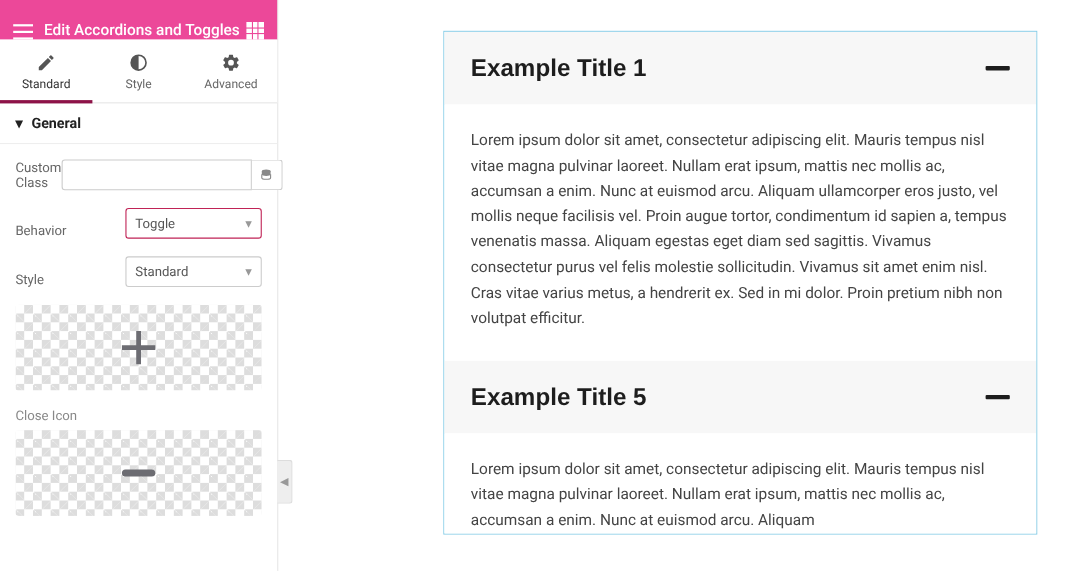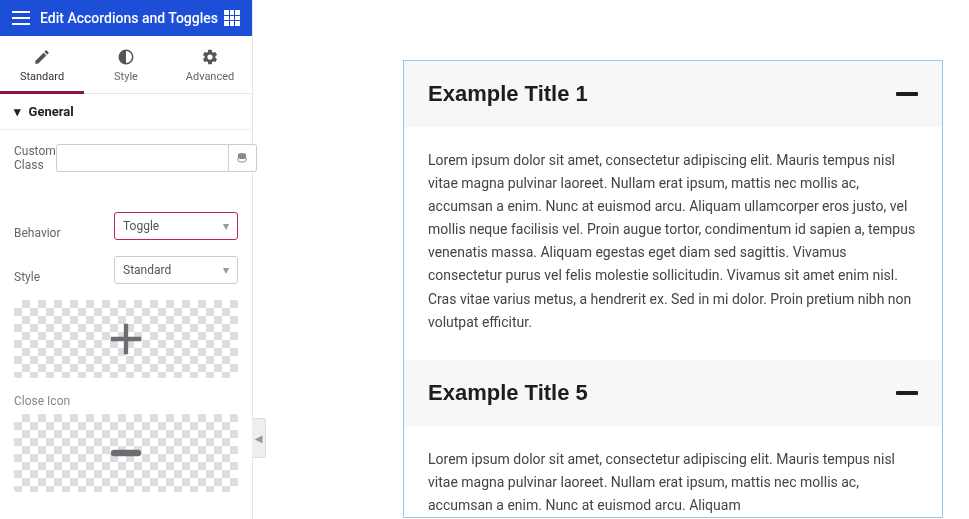--- a/index.html
+++ b/index.html
@@ -1,21 +1,21 @@
 <!DOCTYPE html>
 <html><head>
   <meta charset="utf-8">
   <style>
     * { box-sizing: border-box; margin: 0; padding: 0; }
     body { font-family: -apple-system, BlinkMacSystemFont, "Segoe UI", Roboto, sans-serif; font-size: 13px; color: #333; background: #fff; display: flex; height: 519px; width: 969px; overflow: hidden; }
     
     
     .sidebar { width: 253px; background: #fff; display: flex; flex-direction: column; border-right: 1px solid #e6e6e6; position: relative; }
     
-    .sidebar-header { background: #1d4ed8; color: #fff; height: 36px; display: flex; align-items: center; padding: 0 12px; }
+    .sidebar-header { background: #ec4899; color: #fff; height: 36px; display: flex; align-items: flex-end; padding: 0 12px; }
     .hamburger { width: 18px; height: 14px; display: flex; flex-direction: column; justify-content: space-between; cursor: pointer; margin-right: 10px; }
     .hamburger span { height: 2px; background: #fff; display: block; }
     .sidebar-header-title { font-size: 14px; font-weight: 500; flex: 1; }
     .sidebar-header-grid { width: 16px; height: 16px; display: grid; grid-template-columns: repeat(3,1fr); grid-template-rows: repeat(3,1fr); gap: 1px; cursor: pointer; }
     .sidebar-header-grid span { background: #fff; }
     
     .tabs { display: flex; background: #fff; border-bottom: 1px solid #e6e6e6; }
     .tab { flex: 1; text-align: center; padding: 12px 0 10px; cursor: pointer; font-size: 11px; color: #666; position: relative; }
     .tab-icon { width: 18px; height: 18px; margin: 0 auto 4px; display: block; fill: #555; }
     .tab.active { color: #333; }
@@ -26,31 +26,31 @@
     
     .controls { padding: 14px; display: flex; flex-direction: column; gap: 16px; }
     .control-row { display: flex; align-items: flex-end; }
     .control-label { width: 100px; font-size: 12px; color: #666; }
     .control-field { flex: 1; display: flex; }
     
     .text-input { flex: 1; height: 28px; border: 1px solid #ccc; border-radius: 3px 0 0 3px; padding: 0 8px; font-size: 12px; outline: none; }
     .input-clear { width: 28px; height: 28px; border: 1px solid #ccc; border-left: none; border-radius: 0 3px 3px 0; background: #fff; display: flex; align-items: center; justify-content: center; cursor: pointer; color: #888; }
     
     .select { flex: 1; height: 28px; border: 1px solid #ccc; border-radius: 3px; padding: 0 8px; font-size: 12px; background: #fff; color: #555; display: flex; align-items: center; justify-content: space-between; cursor: pointer; }
-    .select.highlighted { border-color: #c02356; margin-top: 24px; }
+    .select.highlighted { border-color: #c02356; }
     .select .caret-down { color: #999; }
     
     .sub-label { font-size: 12px; color: #888; margin-bottom: 6px; }
     .image-picker { width: 100%; height: 78px; border-radius: 3px; background-image: linear-gradient(45deg,#ddd 25%,transparent 25%),linear-gradient(-45deg,#ddd 25%,transparent 25%),linear-gradient(45deg,transparent 75%,#ddd 75%),linear-gradient(-45deg,transparent 75%,#ddd 75%); background-size: 16px 16px; background-position: 0 0, 0 8px, 8px -8px, -8px 0; display: flex; align-items: center; justify-content: center; cursor: pointer; }
     .image-picker svg { fill: #6c6c72; }
     
     .collapse-handle { position: absolute; right: -14px; top: 418px; width: 14px; height: 40px; background: #eee; border: 1px solid #ddd; border-left: none; border-radius: 0 3px 3px 0; display: flex; align-items: center; justify-content: center; cursor: pointer; color: #999; font-size: 10px; }
     
     
-    .canvas { flex: 1; padding: 60px 26px 0 150px; overflow: hidden; }
+    .canvas { flex: 1; padding: 28px 26px 0 150px; overflow: hidden; }
     .accordion-widget { border: 1px solid #8ccfe8; }
     .acc-item { border-bottom: none; }
     .acc-header { background: #f7f7f7; padding: 20px 24px; display: flex; align-items: center; justify-content: space-between; cursor: pointer; }
     .acc-title { font-size: 22px; font-weight: 600; color: #1d1d1d; font-family: "Segoe UI", sans-serif; }
     .acc-icon { width: 22px; height: 4px; background: #1d1d1d; border-radius: 1px; }
     .acc-body { padding: 22px 24px 26px; font-size: 14px; line-height: 1.65; color: #444; background: #fff; }
     .acc-body.short { padding-bottom: 0; }
   </style>
 </head>
 <body>

